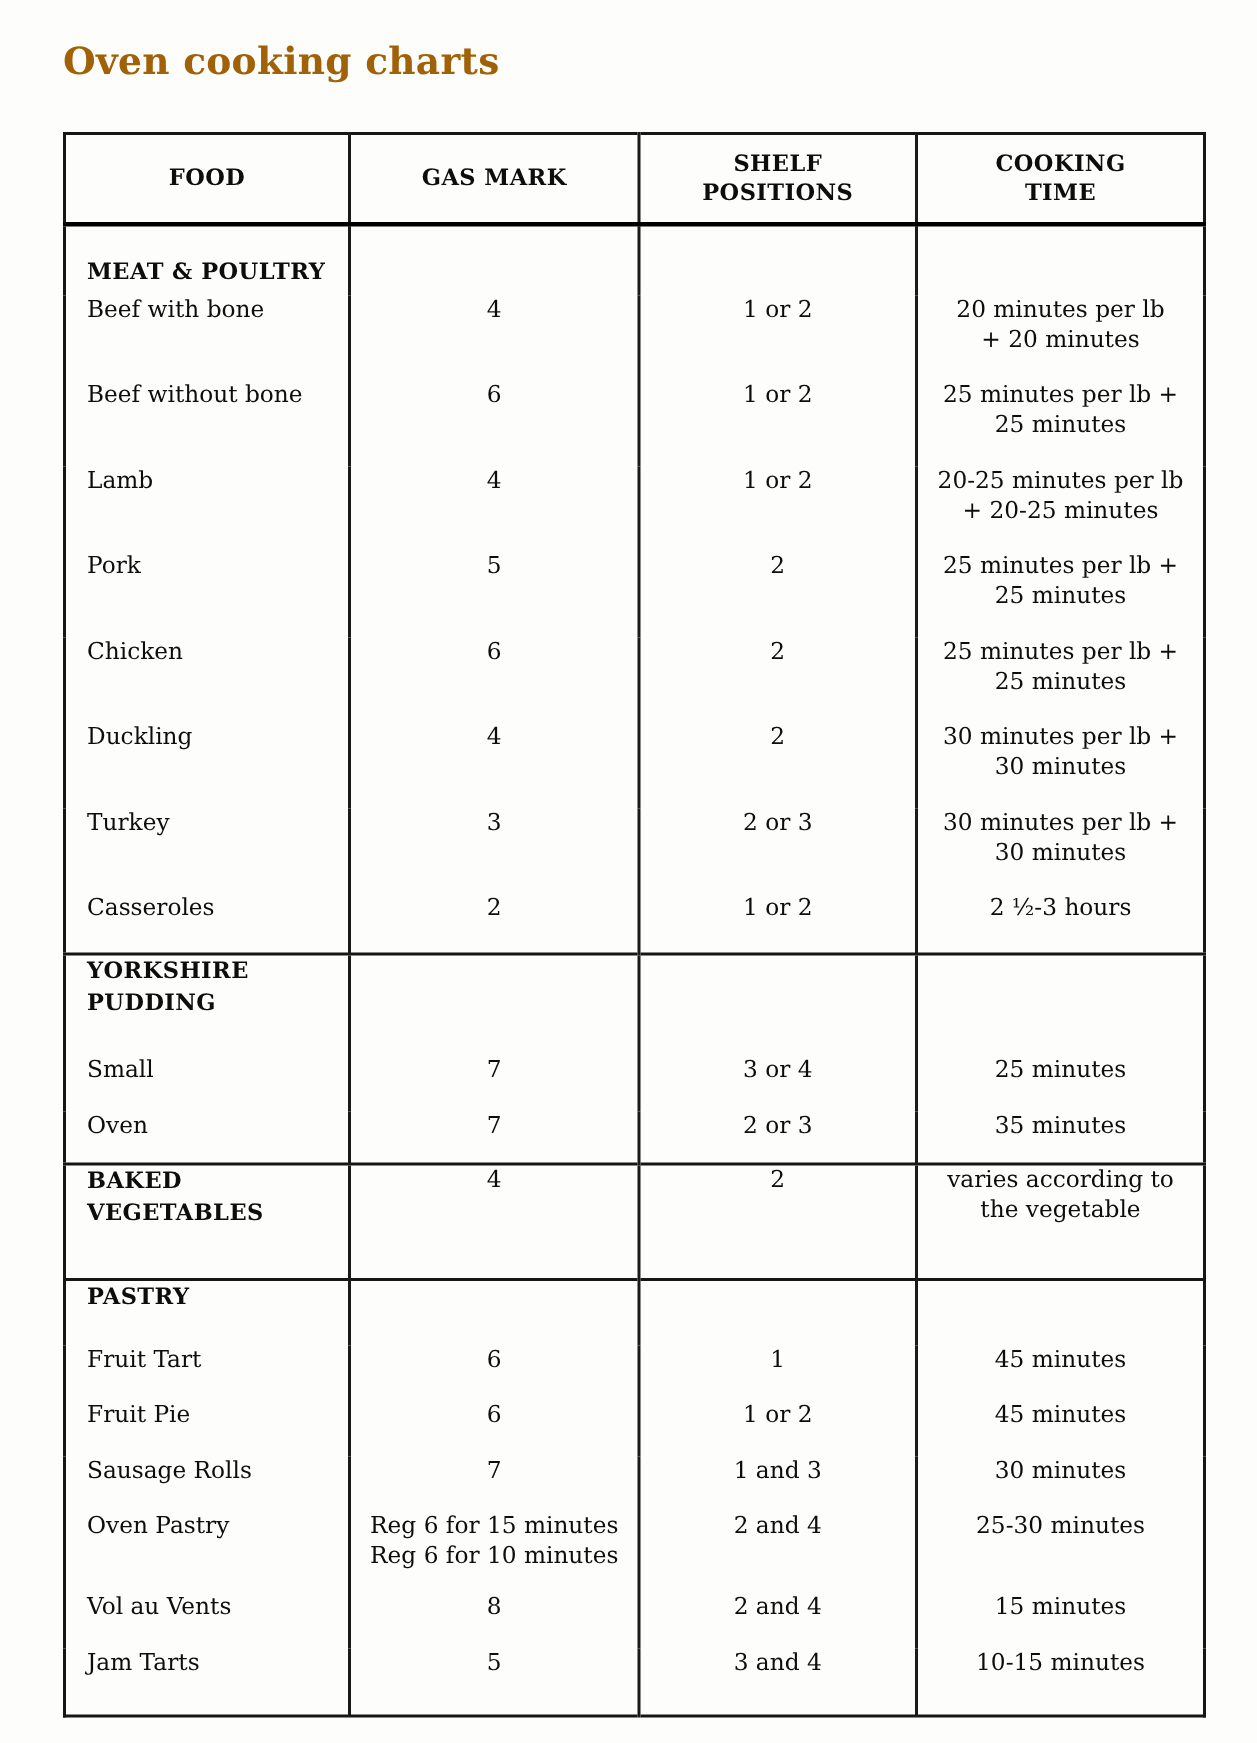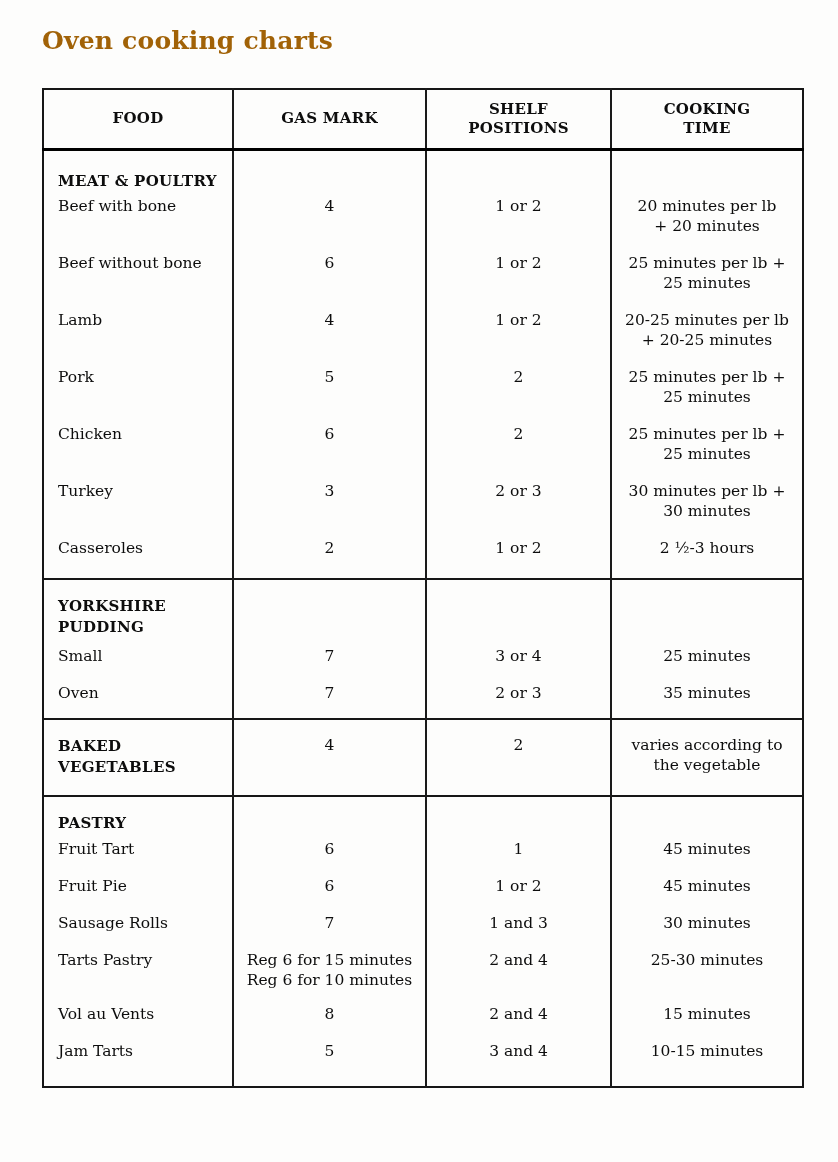--- a/index.html
+++ b/index.html
@@ -72,21 +72,21 @@
     letter-spacing: 0.3px;
     white-space: pre-line;
     line-height: 1.4;
   }
   
   tr.h48 { height: 48px; } tr.h57 { height: 57px; } tr.h40 { height: 40px; padding-left: 28px; }
   tr.h68 { height: 68px; } tr.h37 { height: 37px; } tr.h35 { height: 35px; }
   tr.h77 { height: 77px; } tr.h44 { height: 44px; } tr.h54 { height: 54px; }
   tr.h45 { height: 45px; margin-left: 48px; }
   tr.pt20 td { padding-top: 20px; }
-  tr.pt16 td { padding-top: 16px; }
+  tr.pt16 td { }
 </style>
 </head>
 <body>
 
 <div class="page">
 
   <h1 class="doc-title">Oven cooking charts</h1>
 
   <table class="chart">
     <colgroup>
@@ -145,20 +145,27 @@
 25 minutes</td>
       </tr>
       <tr class="h57">
         <td class="food">Chicken</td>
         <td class="val">6</td>
         <td class="val">2</td>
         <td class="val">25 minutes per lb +
 25 minutes</td>
       </tr>
       <tr class="h57">
+        <td class="food">Duckling</td>
+        <td class="val">4</td>
+        <td class="val">2</td>
+        <td class="val">30 minutes per lb +
+30 minutes</td>
+      </tr>
+      <tr class="h57">
         <td class="food">Turkey</td>
         <td class="val">3</td>
         <td class="val">2 or 3</td>
         <td class="val">30 minutes per lb +
 30 minutes</td>
       </tr>
       <tr class="h40">
         <td class="food">Casseroles</td>
         <td class="val">2</td>
         <td class="val">1 or 2</td>
@@ -224,21 +231,21 @@
         <td class="val">1 or 2</td>
         <td class="val">45 minutes</td>
       </tr>
       <tr class="h37">
         <td class="food">Sausage Rolls</td>
         <td class="val">7</td>
         <td class="val">1 and 3</td>
         <td class="val">30 minutes</td>
       </tr>
       <tr class="h54">
-        <td class="food">Tarts Pastry</td>
+        <td class="food">Oven Pastry</td>
         <td class="val">Reg 6 for 15 minutes
 Reg 6 for 10 minutes</td>
         <td class="val">2 and 4</td>
         <td class="val">25-30 minutes</td>
       </tr>
       <tr class="h37">
         <td class="food">Vol au Vents</td>
         <td class="val">8</td>
         <td class="val">2 and 4</td>
         <td class="val">15 minutes</td>

